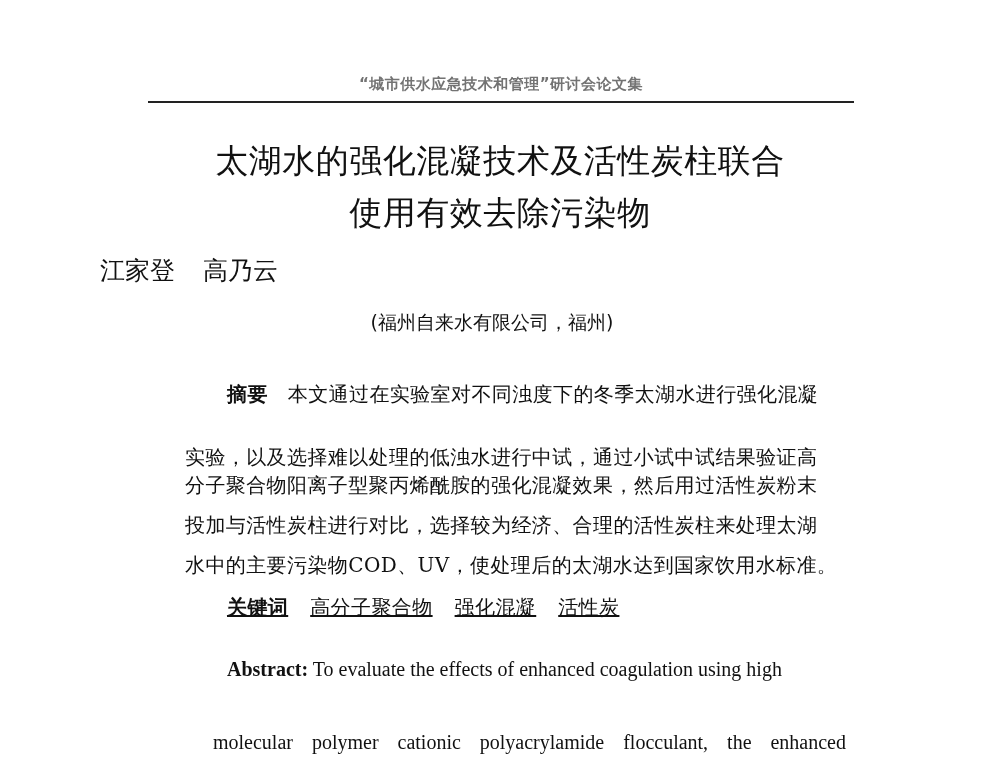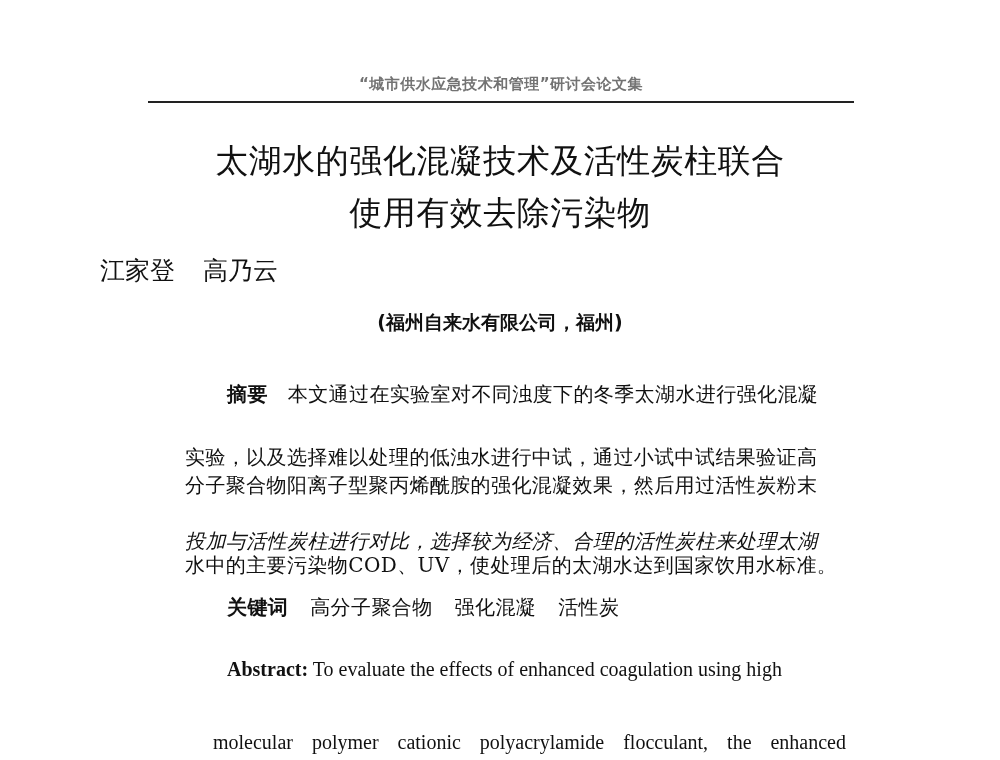--- a/index.html
+++ b/index.html
@@ -55,27 +55,27 @@
       width: 800px;
       top: 255px;
       text-align: left;
       font-size: 25px;
       line-height: 32px;
       color: #111111;
     }
     .authors .gap { display: inline-block; width: 28px; }
 
     .affiliation {
-      left: 100px;
+      left: 92px;
       width: 800px;
       top: 309px;
       text-align: center;
       font-family: "DejaVu Sans", "Liberation Sans", sans-serif;
       font-size: 19px;
-      font-weight: bold;
+      font-weight: normal;
       line-height: 26px;
       color: #111111;
     }
 
     .body-line {
       left: 185px;
       width: 645px;
       font-family: "DejaVu Serif", "Liberation Serif", serif;
       font-size: 20px;
       line-height: 26px;
@@ -115,24 +115,24 @@
   <span>江家登</span><span class="gap"></span><span>高乃云</span>
 </div>
 
 <div class="abs affiliation">(福州自来水有限公司，福州)</div>
 
 <div class="abs body-line indent" style="top:381px;">
   <span class="label-bold">摘要</span><span class="label-gap"></span><span>本文通过在实验室对不同浊度下的冬季太湖水进行强化混凝</span>
 </div>
 <div class="abs body-line" style="top:444px;">实验，以及选择难以处理的低浊水进行中试，通过小试中试结果验证高</div>
 <div class="abs body-line" style="top:472px;">分子聚合物阳离子型聚丙烯酰胺的强化混凝效果，然后用过活性炭粉末</div>
-<div class="abs body-line" style="top:528px;font-style:italic;">投加与活性炭柱进行对比，选择较为经济、合理的活性炭柱来处理太湖</div>
+<div class="abs body-line" style="top:512px;">投加与活性炭柱进行对比，选择较为经济、合理的活性炭柱来处理太湖</div>
 <div class="abs body-line" style="top:552px;">水中的主要污染物COD、UV，使处理后的太湖水达到国家饮用水标准。</div>
 
-<div class="abs body-line indent" style="top:594px;">
+<div class="abs body-line indent" style="top:594px;text-decoration:underline;">
   <span class="label-bold">关键词</span><span class="kw-gap"></span><span>高分子聚合物</span><span class="kw-gap"></span><span>强化混凝</span><span class="kw-gap"></span><span>活性炭</span>
 </div>
 
 <div class="abs en-line" style="top:656px; padding-left:42px; width:591px;">
   <span class="label-bold">Abstract:</span>
   <span>To evaluate the effects of enhanced coagulation using high</span>
 </div>
 <div class="abs en-line justify" style="top:729px;">molecular polymer cationic polyacrylamide flocculant, the enhanced</div>
 
 </body></html>

